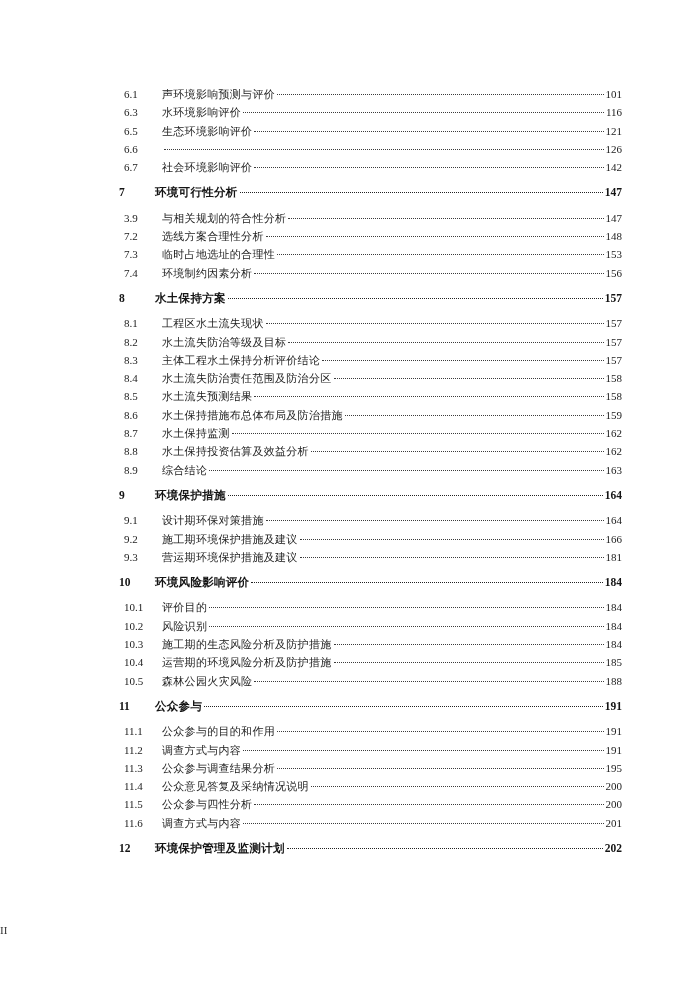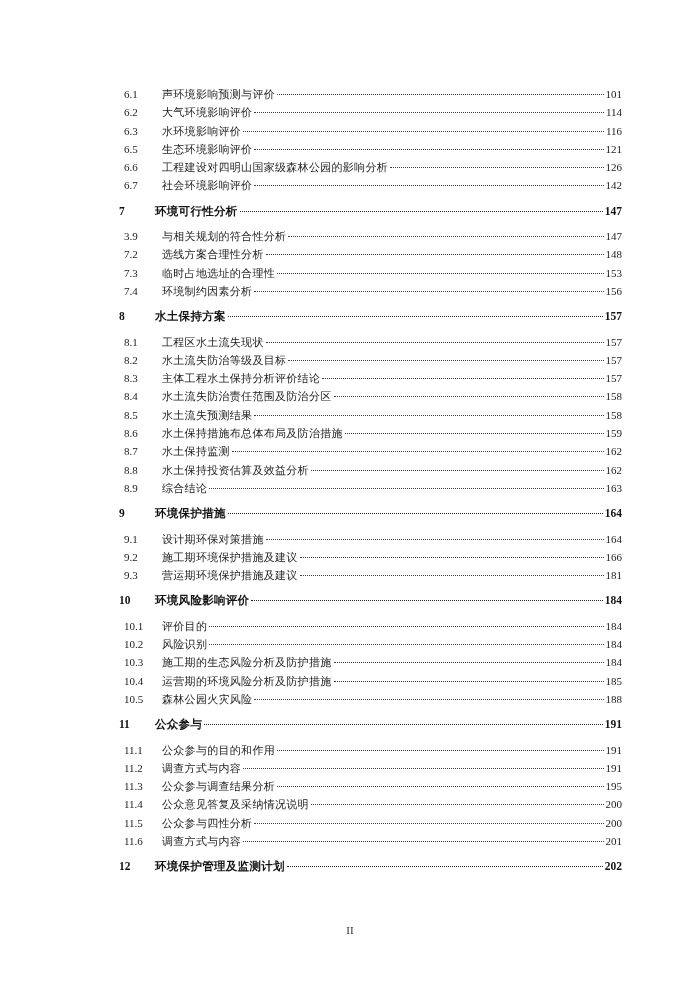--- a/index.html
+++ b/index.html
@@ -47,57 +47,49 @@
     content: "";
     position: absolute;
     left: 2px; right: 1px; bottom: 3px;
     border-bottom: 1.6px dotted #3c3c3c;
   }
   .chapter .dots::after { border-bottom-width: 1.9px; border-bottom-color: #222; }
   .entry-page { flex: none; margin-left: 1px; }
   .footer {
     position: absolute;
     left: 0; right: 0; top: 924px;
-    text-align: center;
     font-size: 11px;
     color: #333;
   }
 </style>
 </head>
 <body>
 
 <div class="page">
   <div class="toc" id="toc">
       <div class="toc-row sub">
         <span class="entry-number">6.1</span>
         <span class="entry-title">声环境影响预测与评价</span>
         <span class="dots"></span>
         <span class="entry-page">101</span>
       </div>
       <div class="toc-row sub">
-        <span class="entry-number">6.2</span>
-        <span class="entry-title">大气环境影响评价</span>
-        <span class="dots"></span>
-        <span class="entry-page">114</span>
-      </div>
-      <div class="toc-row sub">
         <span class="entry-number">6.3</span>
         <span class="entry-title">水环境影响评价</span>
         <span class="dots"></span>
         <span class="entry-page">116</span>
       </div>
       <div class="toc-row sub">
         <span class="entry-number">6.5</span>
         <span class="entry-title">生态环境影响评价</span>
         <span class="dots"></span>
         <span class="entry-page">121</span>
       </div>
       <div class="toc-row sub">
         <span class="entry-number">6.6</span>
-        <span class="entry-title">工程建设对四明山国家级森林公园的影响分析</span>
         <span class="dots"></span>
         <span class="entry-page">126</span>
       </div>
       <div class="toc-row sub">
         <span class="entry-number">6.7</span>
         <span class="entry-title">社会环境影响评价</span>
         <span class="dots"></span>
         <span class="entry-page">142</span>
       </div>
       <div class="toc-row chapter">

